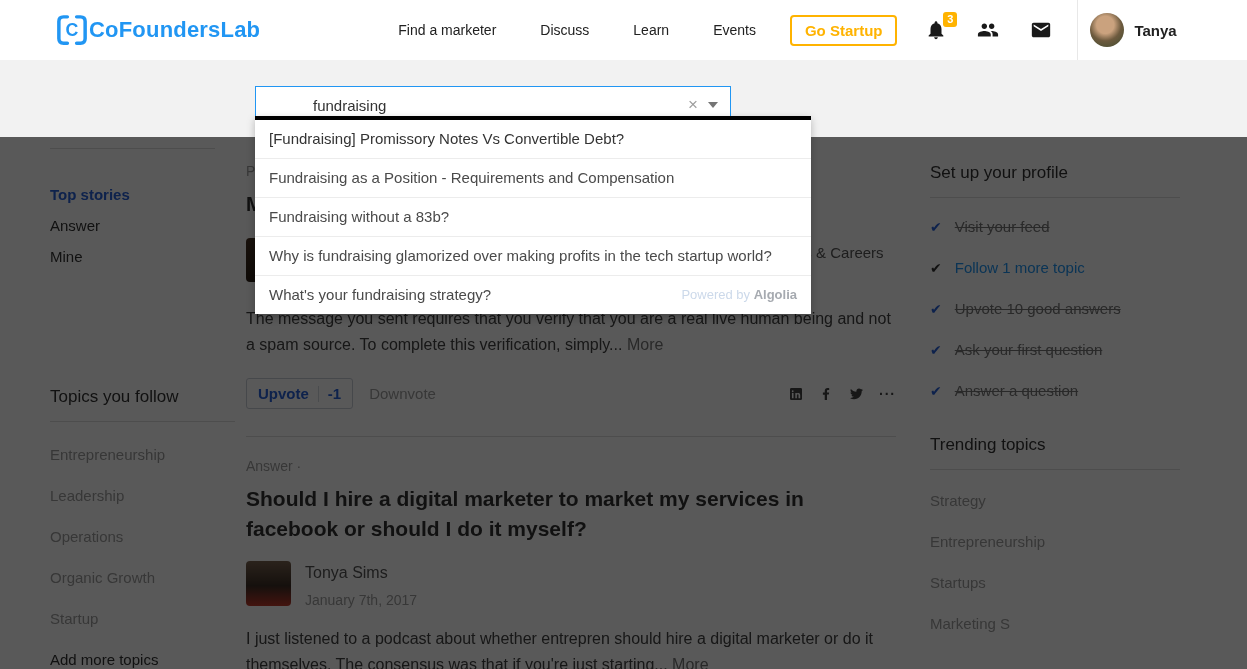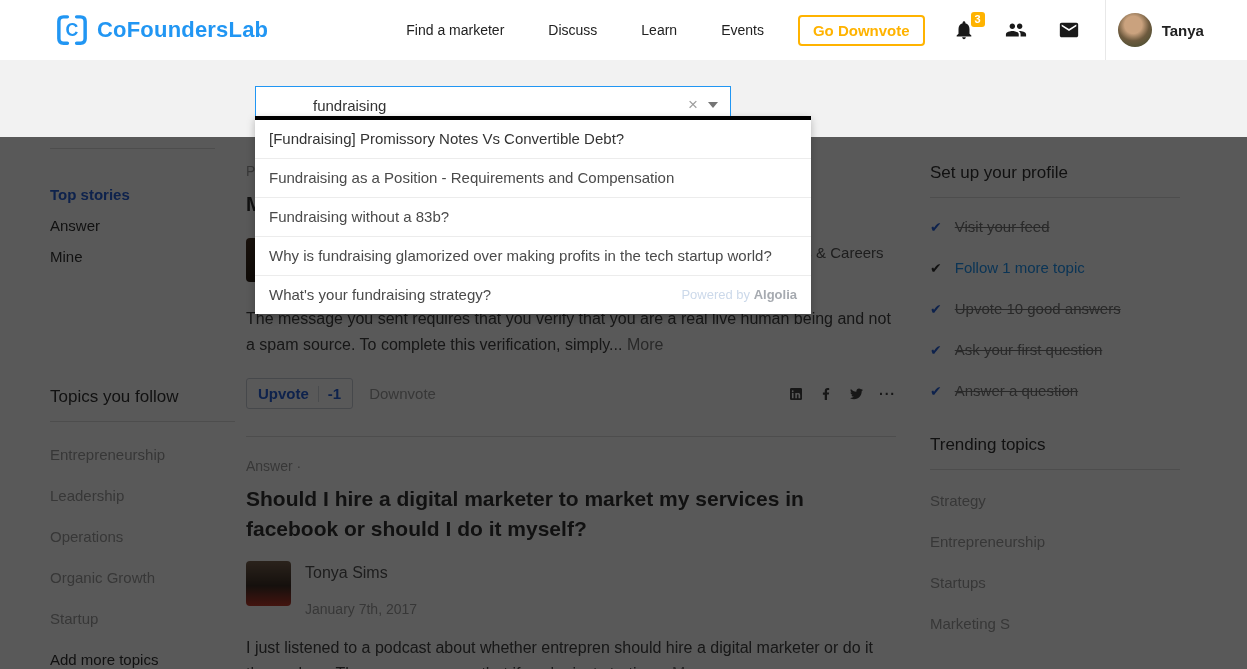--- a/index.html
+++ b/index.html
@@ -10,21 +10,21 @@
     background:#ffffff; margin:0 auto;
   }
 
   
   .header {
     position:absolute; left:0; top:0; width:1247px; height:60px;
     background:#ffffff; display:flex; align-items:center; z-index:30;
   }
   .logo { display:flex; align-items:center; margin-left:55px; cursor:pointer; }
   .logo svg { display:block; }
-  .logo-text { font-size:22px; font-weight:bold; color:#2196F3; margin-left:8px; letter-spacing:0.2px; }
+  .logo-text { font-size:22px; font-weight:bold; color:#2196F3; margin-left:0; letter-spacing:0.2px; }
   .nav { display:flex; align-items:center; margin-left:138px; }
   .nav-link { font-size:14px; color:#212121; margin-right:44px; cursor:pointer; white-space:nowrap; }
   .premium-btn {
     border:2px solid #FFB300; border-radius:4px; color:#FFB300; background:transparent;
     font-size:15px; font-weight:bold; padding:5px 13px; margin-left:-10px; cursor:pointer;
     font-family:inherit;
   }
   .header-icons { display:flex; align-items:center; margin-left:28px; }
   .hicon { position:relative; margin-right:28px; cursor:pointer; display:flex; }
   .badge {
@@ -122,21 +122,21 @@
   .post-divider { border-top:1px solid #dcdcdc; margin-top:27px; }
   .p2-label { margin-top:21px; }
   .p2-title { font-size:21px; font-weight:bold; color:#333333; line-height:30px; margin-top:10px; width:630px; }
   .p2-author-row { display:flex; margin-top:17px; }
   .p2-avatar {
     width:45px; height:45px; border-radius:4px; flex:none;
     background:linear-gradient(180deg,#7a6350 0%,#3d2f26 55%,#c0392b 100%);
   }
   .p2-author-txt { margin-left:14px; padding-top:3px; }
   .p2-name { font-size:16px; color:#555555; }
-  .p2-date { font-size:14px; color:#9e9e9e; margin-top:19px; }
+  .p2-date { font-size:14px; color:#9e9e9e; margin-top:10px; }
   .p2-body { margin-top:18px; }
 
   .right-sidebar { position:absolute; left:930px; top:137px; width:260px; }
   .rs-h1 { margin-top:26px; }
   .rs-divider { border-top:1px solid #dddddd; width:250px; margin-top:14px; }
   .checklist { list-style:none; margin-top:8px; }
   .checklist li { height:41px; display:flex; align-items:center; font-size:15px; cursor:pointer; }
   .check { font-size:14px; margin-right:13px; color:#2962d9; }
   .check.dark { color:#333333; }
   .checklist li.done .cl-label { color:#757575; text-decoration:line-through; }
@@ -159,21 +159,21 @@
           <text x="22" y="30" text-anchor="middle" font-size="23" font-weight="bold" fill="#2196F3" font-family="Liberation Sans, sans-serif">C</text>
         </svg>
       </span>
       <span class="logo-text">CoFoundersLab</span>
     </div>
     <div class="nav">
       <span class="nav-link">Find a marketer</span>
       <span class="nav-link">Discuss</span>
       <span class="nav-link">Learn</span>
       <span class="nav-link">Events</span>
-      <button class="premium-btn">Go Downvote</button>
+      <button class="premium-btn">Go Startup</button>
     </div>
     <div class="header-icons">
       <span class="hicon">
         <svg width="22" height="22" viewBox="0 0 24 24" fill="#1a1a1a">
             <path d="M12 22c1.1 0 2-.9 2-2h-4c0 1.1.9 2 2 2zm6-6v-5c0-3.07-1.63-5.64-4.5-6.32V4c0-.83-.67-1.5-1.5-1.5s-1.5.67-1.5 1.5v.68C7.64 5.36 6 7.92 6 11v5l-2 2v1h16v-1l-2-2z"></path>
           </svg>
         <span class="badge">3</span>
       </span>
       <span class="hicon">
         <svg width="26" height="22" viewBox="0 0 24 24" fill="#1a1a1a">

